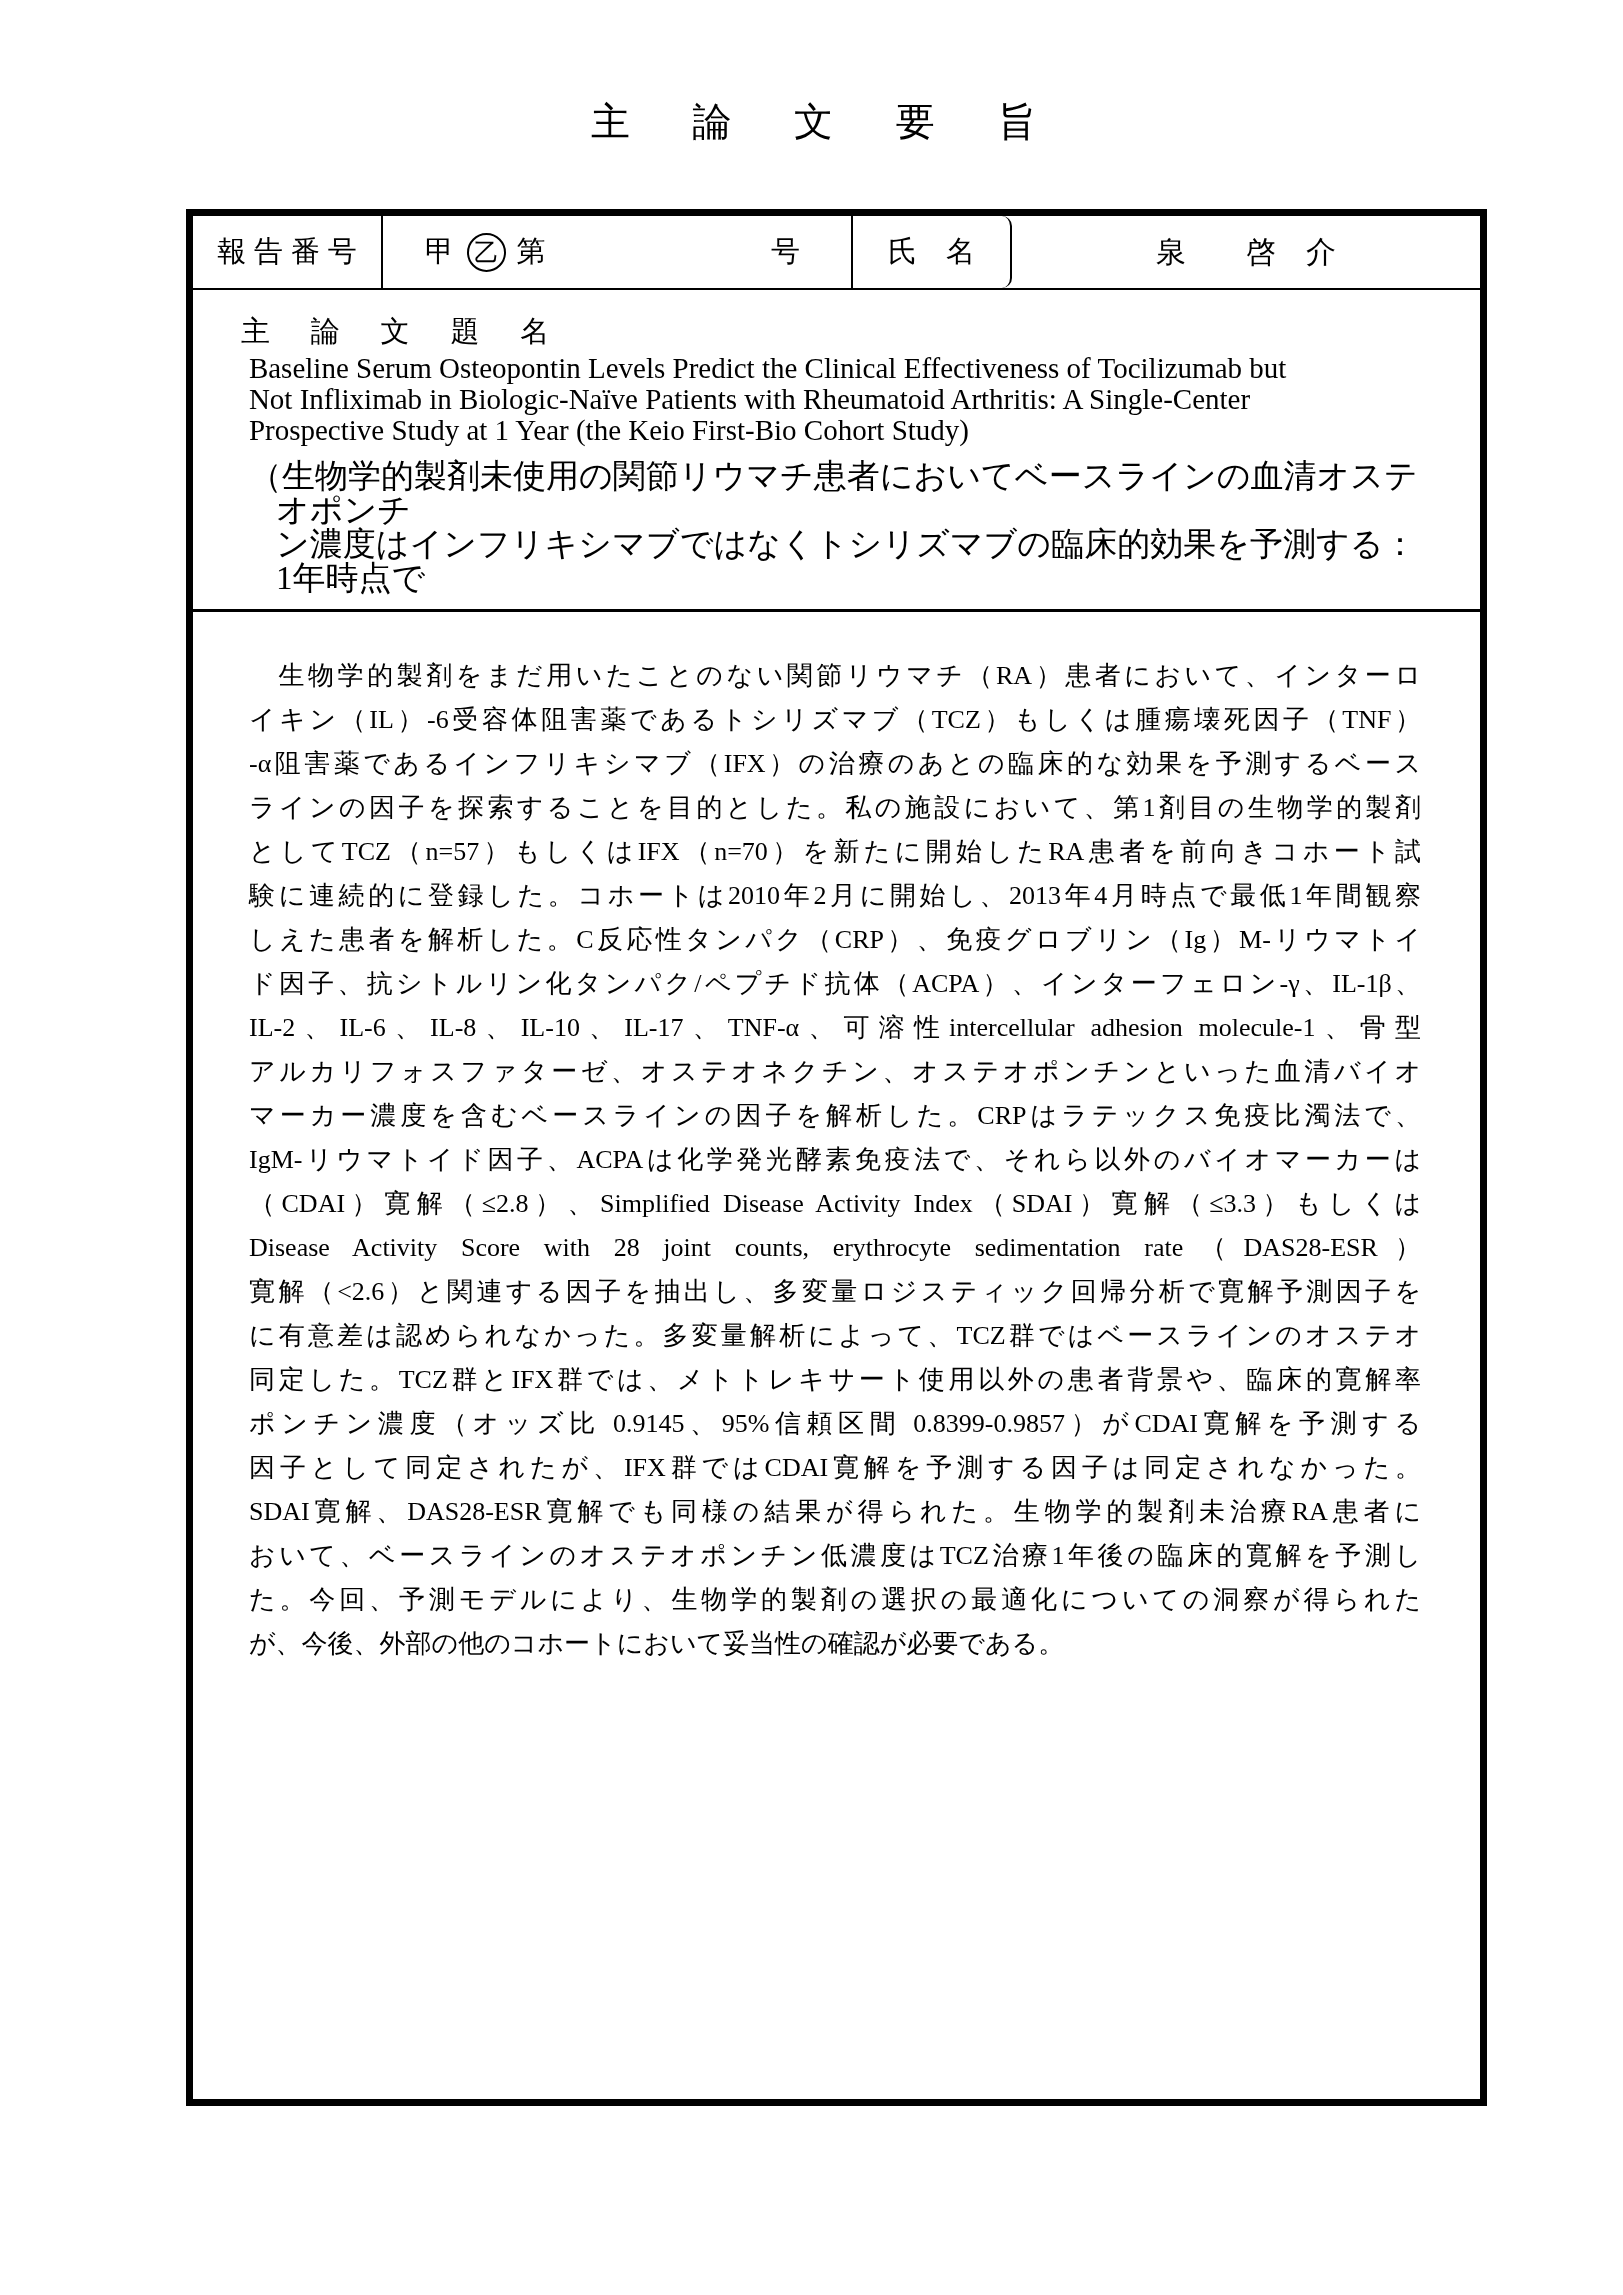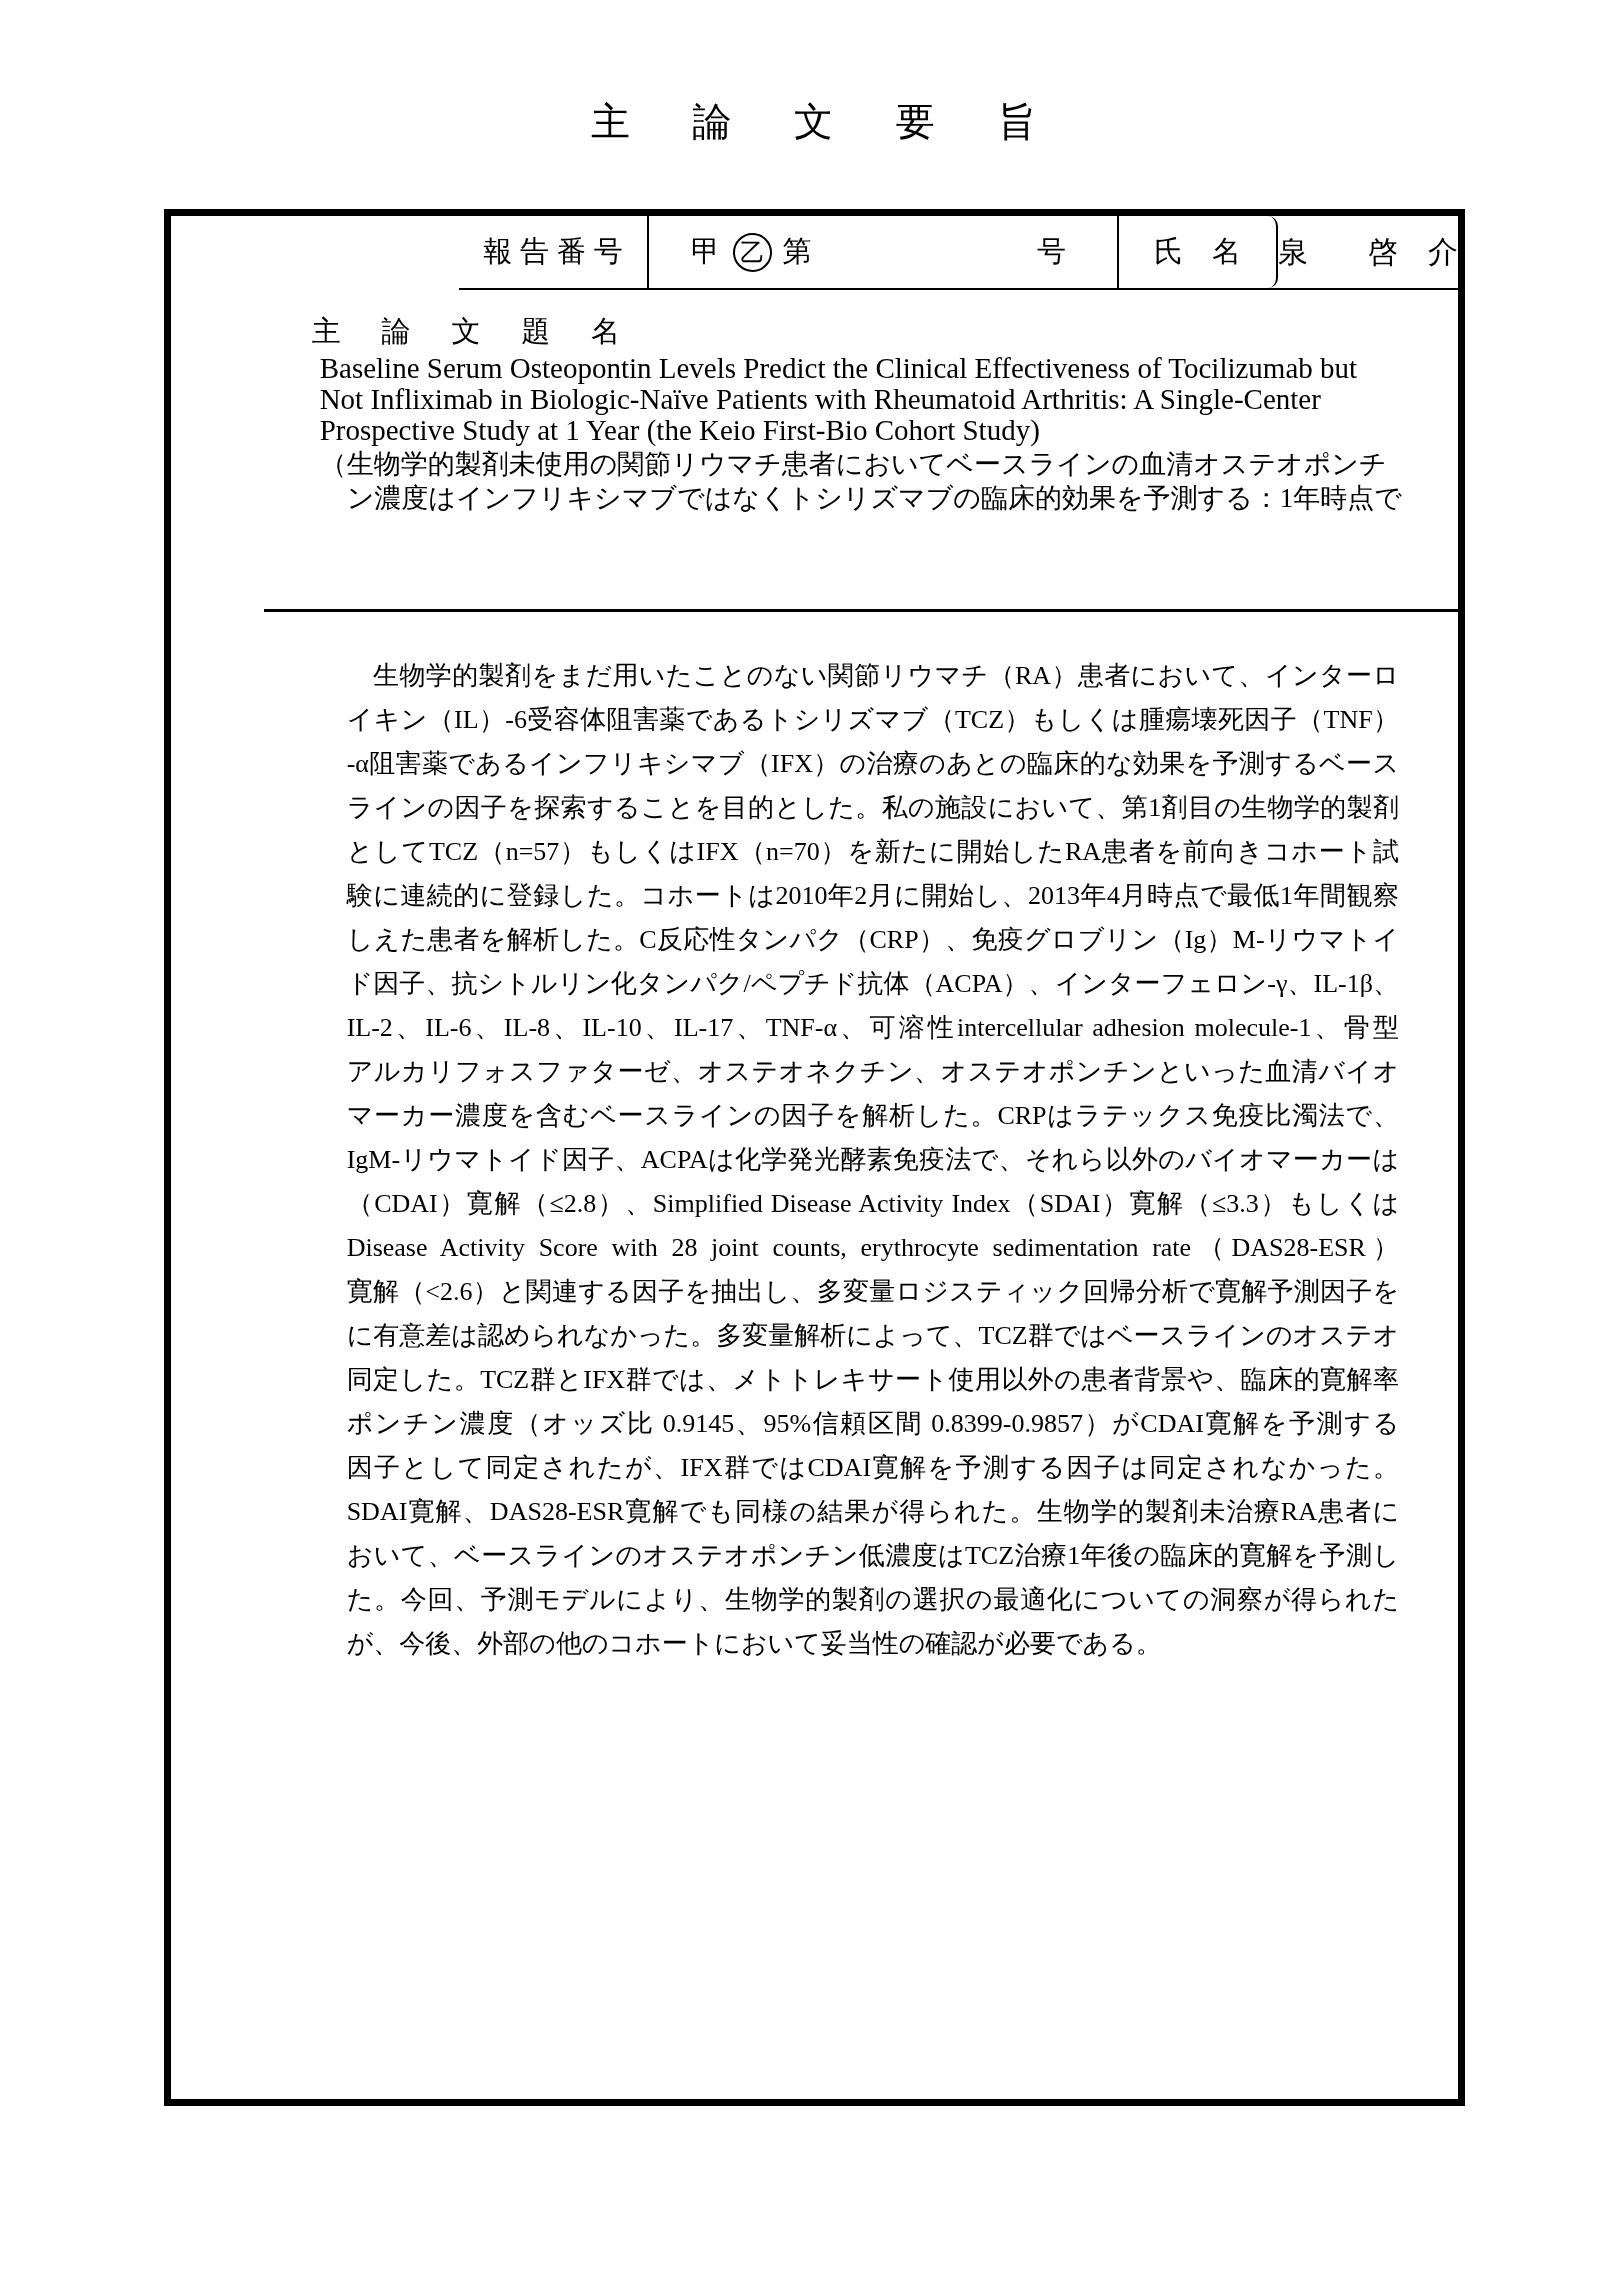--- a/index.html
+++ b/index.html
@@ -11,24 +11,24 @@
   }
   .page { position:absolute; inset:0; background:#fff; }
 
   .main-title {
     position:absolute; top:98px; left:16px; right:0;
     text-align:center; font-size:39px; line-height:47px;
     letter-spacing:11.8px; white-space:nowrap;
   }
 
   .doc-table {
-    position:absolute; top:209px; left:164px;
+    position:absolute; top:209px; left:186px;
     width:1287px; height:1883px;
     border:7.2px solid #000;
-    display:flex; flex-direction:column;align-items:flex-end;
+    display:flex; flex-direction:column;
   }
 
   
   .row1 { flex:none; height:72px; border-bottom:2px solid #000; display:flex; }
   .cell { display:flex; align-items:center; }
   .c1 { width:188px; border-right:2px solid #000; justify-content:center;
         font-size:29px; letter-spacing:7.9px; text-indent:7.9px; }
   .c2 { width:470px; border-right:2px solid #000;
         padding:0 51px 0 42px; box-sizing:border-box; font-size:29px; }
   .c2 .gap1 { margin-left:13px; }
@@ -40,21 +40,21 @@
     font-size:25px; line-height:1;
   }
   .c3 { width:157px; border-right:2px solid #000; justify-content:center; font-size:29px;border-radius:10px; }
   .c4 { flex:1; justify-content:center; font-size:30px; }
 
   
   .row2 { flex:none; height:322px; border-bottom:3.9px solid #000;
           padding:23.6px 56px 0 48px; box-sizing:border-box; overflow:hidden; }
   .title-heading { font-size:29px; line-height:35px; letter-spacing:5.9px; }
   .title-en { margin-top:4px; margin-left:7.9px; font-size:29px; line-height:31px; }
-  .title-ja { margin-top:1px; margin-left:7.9px; font-size:27px; line-height:34px;
+  .title-ja { margin-top:13px; margin-left:7.9px; font-size:33px; line-height:34px;
               padding-left:27px; }
   .title-ja .line:first-child { text-indent:-27px; }
 
   
   .row3 { flex:1; padding:25px 59px 0 56px; box-sizing:border-box; overflow:hidden; }
   .abstract-heading { font-size:29px; line-height:35px; margin-left:-14.4px; letter-spacing:2.6px; }
   .abstract-body { margin-top:17px; }
   .body-line {
     font-size:26px; line-height:44px;
     text-align:justify; text-align-last:justify;

